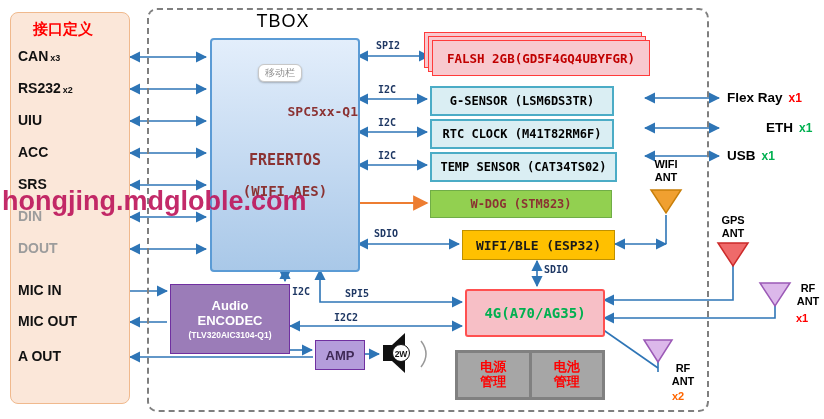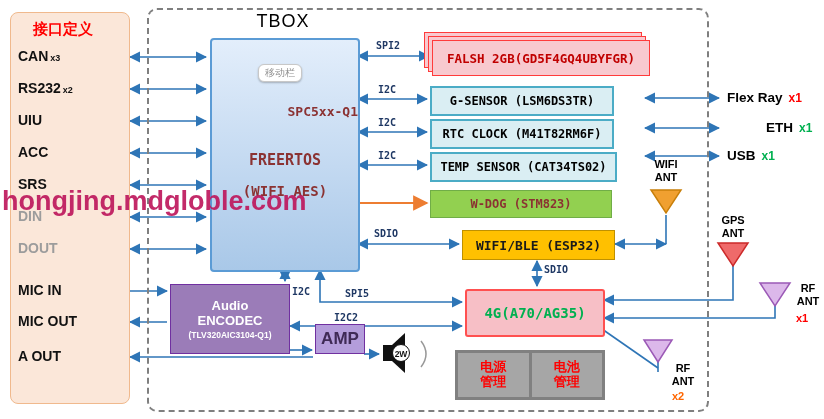--- a/index.html
+++ b/index.html
@@ -46,23 +46,23 @@
   .sensor{background:#daeef3;border:2px solid #4bacc6;color:#000;font-size:12px;}
   .wdog{background:#92d050;border:1.5px solid #70ad47;color:#8b3232;font-size:12px;}
   .wifibox{background:#ffc000;border:1.5px solid #bf9000;color:#1a1a1a;font-size:13px;}
   .g4{background:#f7bfc6;border:2px solid #ff5050;border-radius:3px;color:#00b050;font-size:14px;}
   .audio{left:170px;top:284px;width:118px;height:68px;background:#9b7cb8;border:1.5px solid #7030a0;
          display:flex;flex-direction:column;align-items:center;justify-content:center;
          color:#ffffff;font-weight:bold;text-align:center;}
   .audio-l0{font-size:13px;}
   .audio-l1{font-size:13px;}
   .audio-l2{font-size:8.5px;margin-top:2px;}
-  .amp{left:315px;top:324px;width:48px;height:28px;background:#b49ddb;border:1.5px solid #7030a0;
+  .amp{left:315px;top:340px;width:48px;height:28px;background:#b49ddb;border:1.5px solid #7030a0;
        display:flex;align-items:center;justify-content:center;color:#3f2a56;
-       font-weight:bold;font-size:17px;}
+       font-weight:bold;font-size:13px;}
 
   
   .pwr-wrap{left:455px;top:350px;width:150px;height:50px;background:#808080;padding:3px;
             box-sizing:border-box;display:flex;gap:3px;}
   .pwr-cell{flex:1;background:#a6a6a6;display:flex;align-items:center;justify-content:center;}
   .pwr-cell span{display:block;width:2.2em;color:#ff0000;font-weight:bold;font-size:13px;
                  line-height:1.15;text-align:center;}
 
   
   .bus{font-family:"DejaVu Sans Mono",monospace;font-weight:bold;font-size:10px;color:#1f3864;

